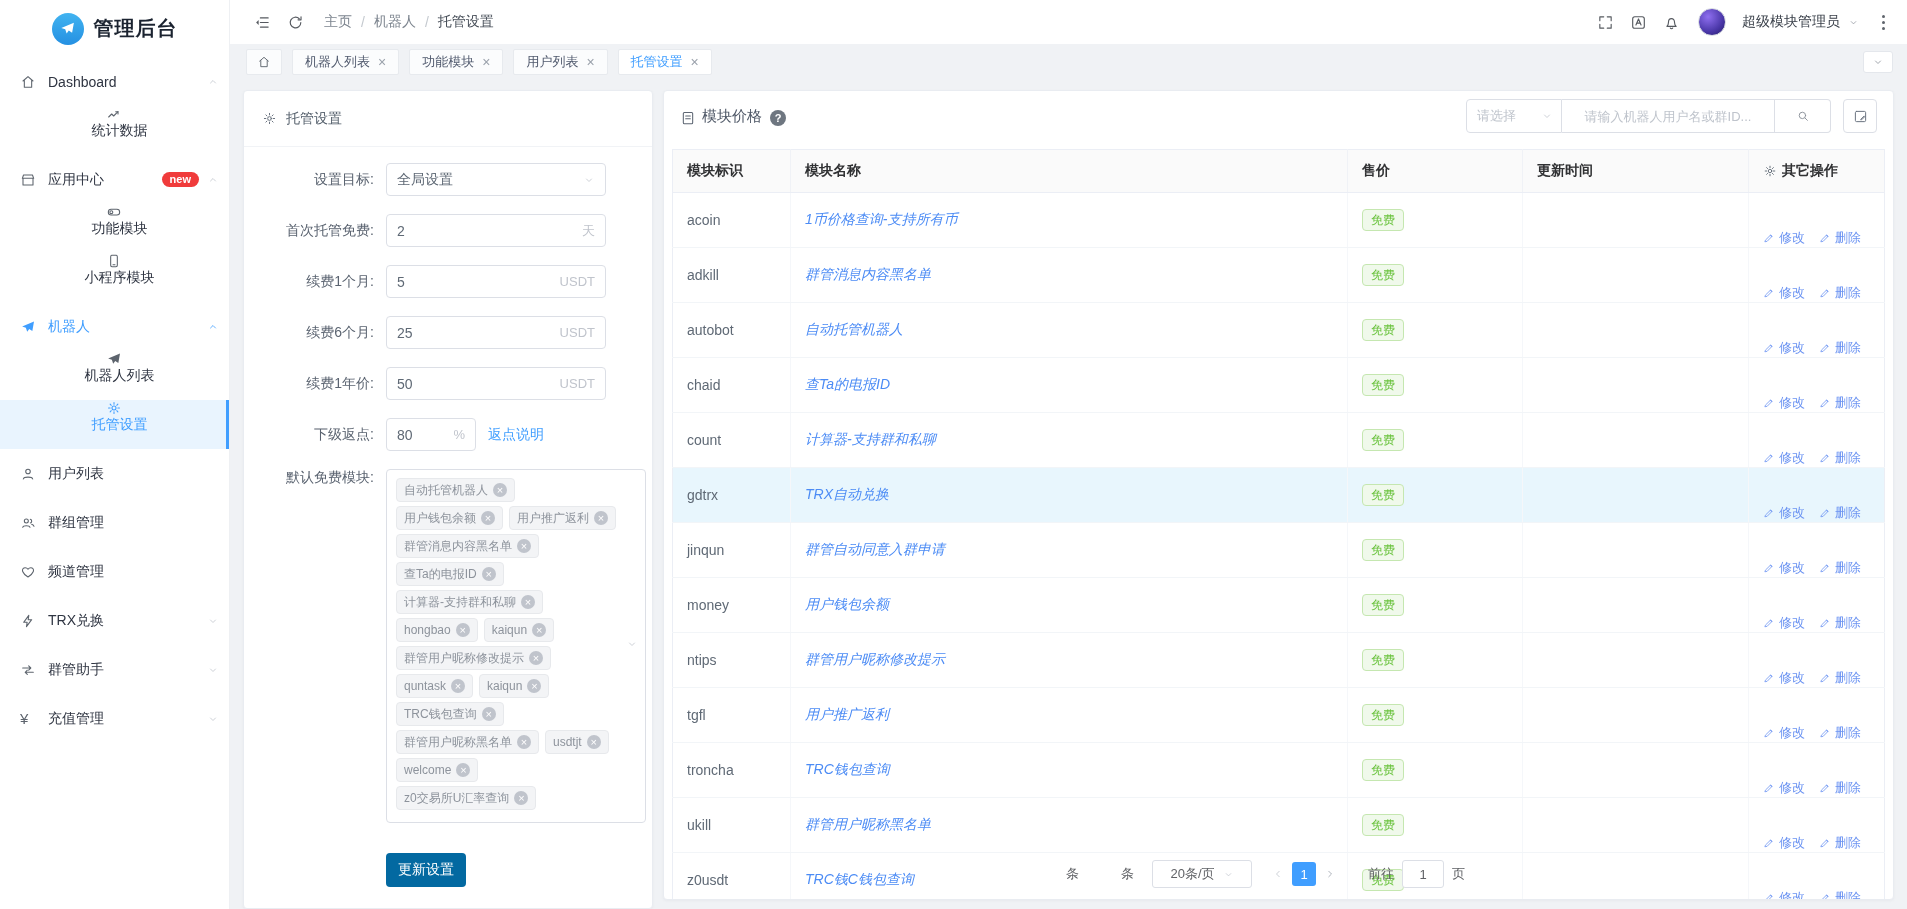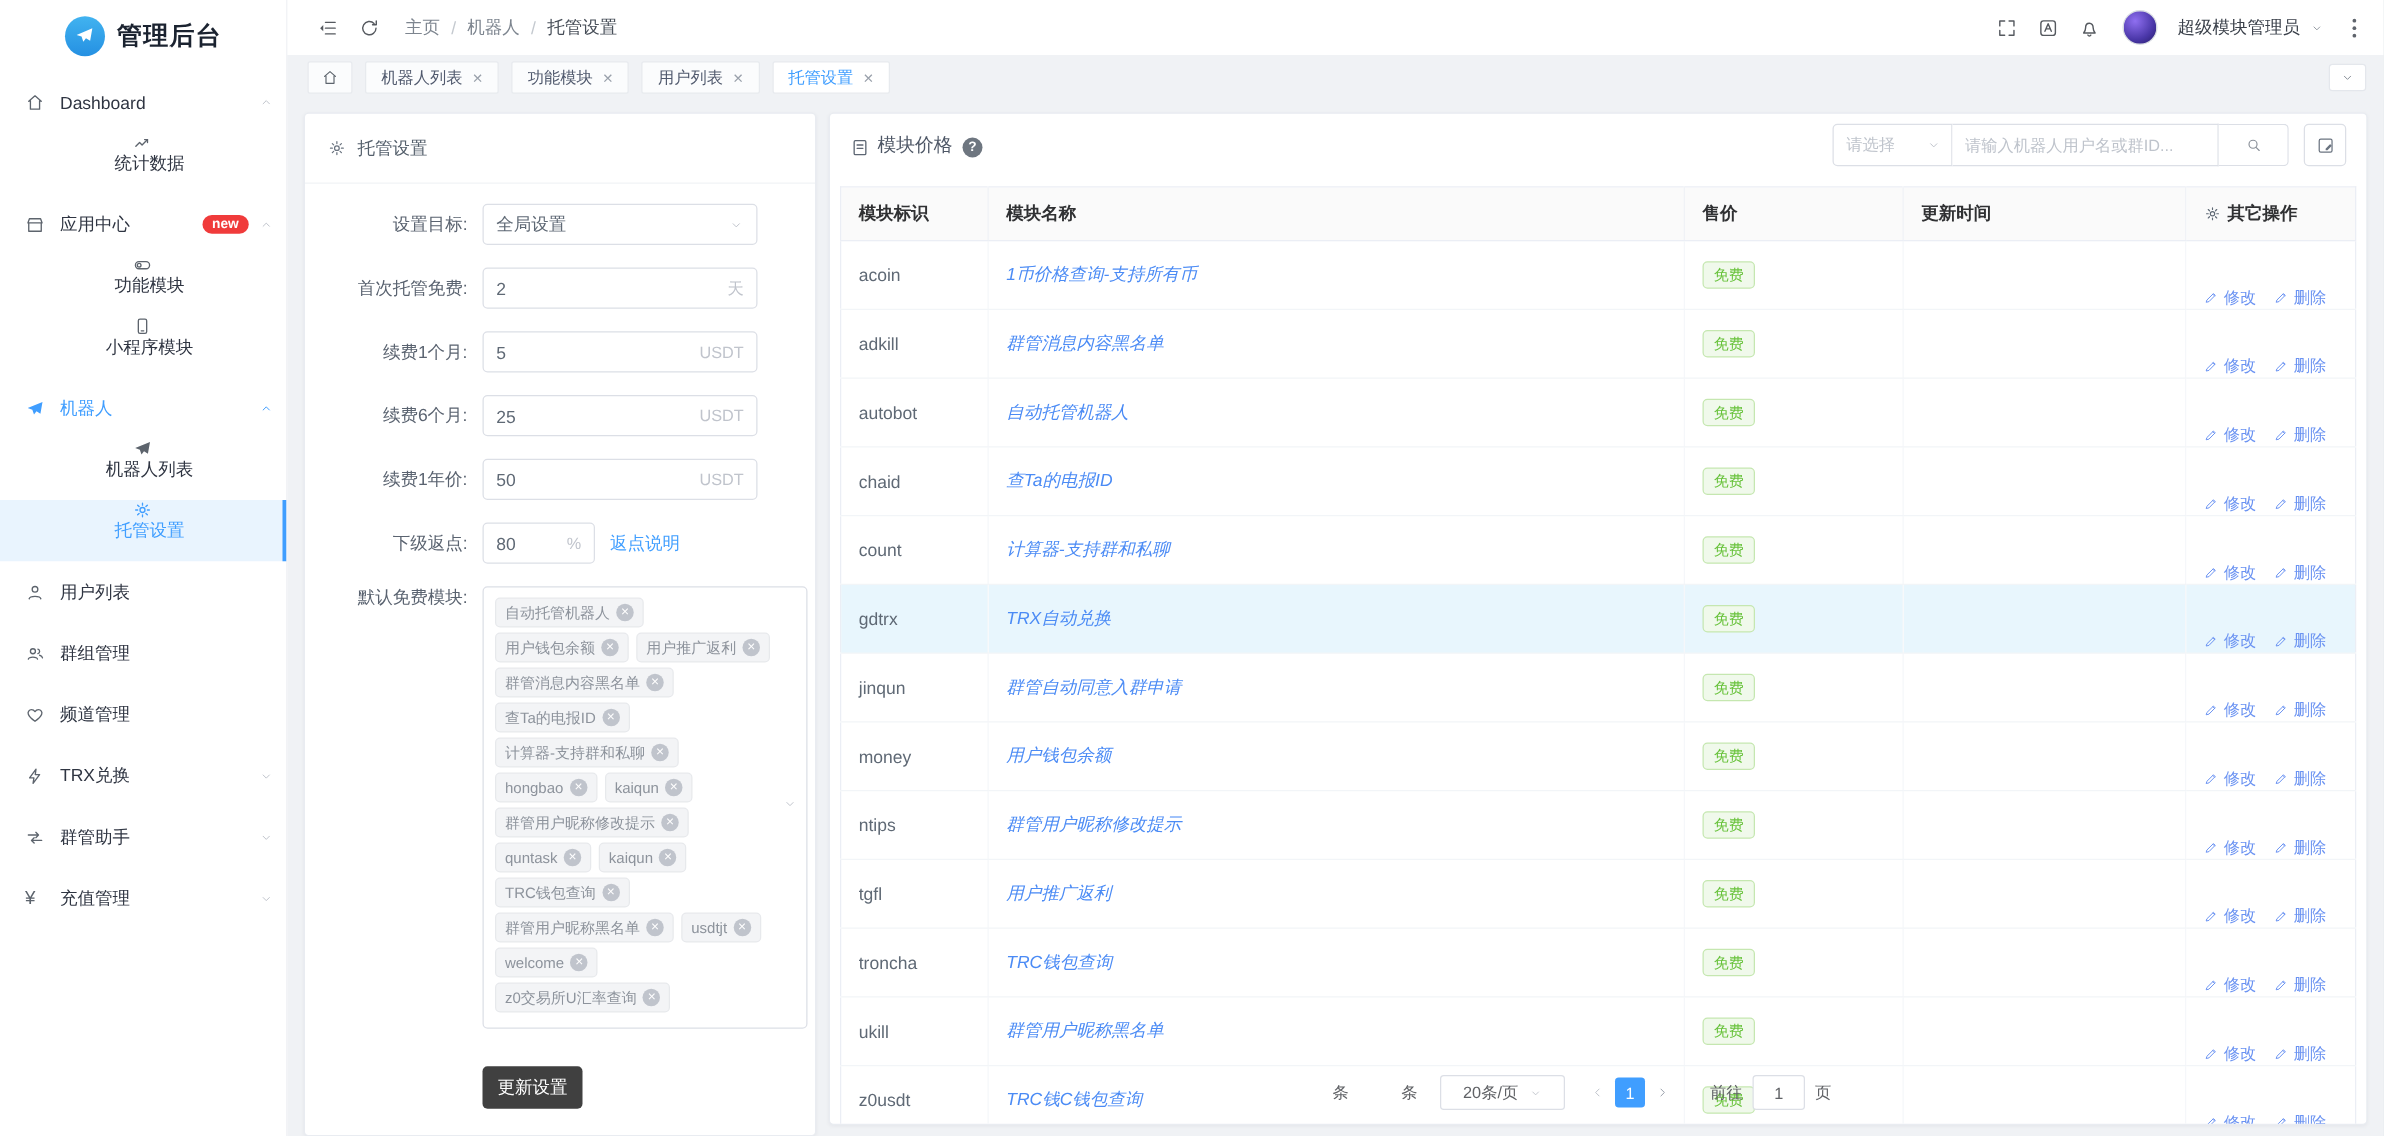--- a/index.html
+++ b/index.html
@@ -71,30 +71,30 @@
   .ctl.sel .chev{margin-left:auto;}
   .ctl.short{width:90px;}
   .flink{color:#409eff;font-size:14px;margin-left:12px;cursor:pointer;}
   .tagbox{width:260px;min-height:340px;border:1px solid #dcdfe6;border-radius:4px;padding:8px 22px 8px 9px;position:relative;cursor:pointer;}
   .tagbox .boxchev{position:absolute;right:7px;top:166px;color:#c0c4cc;}
   .tagbox .boxchev .ic{width:12px;height:12px;}
   .tagline{display:flex;gap:6px;margin-bottom:4px;}
   .tag{height:24px;display:flex;align-items:center;gap:5px;background:#f3f4f6;border:1px solid #e7e9ec;border-radius:4px;padding:0 7px;font-size:12px;color:#8d939c;white-space:nowrap;}
   .tag .tx{width:14px;height:14px;border-radius:50%;background:#c0c4cc;color:#fff;font-size:11px;line-height:14px;text-align:center;cursor:pointer;flex:none;}
   .submit-row{margin-top:30px;margin-left:142px;}
-  .btn-primary{width:80px;height:34px;background:#404040;color:#fff;border:none;border-radius:4px;font-size:14px;cursor:pointer;font-family:inherit;}
+  .btn-primary{width:80px;height:34px;background:#0369a1;color:#fff;border:none;border-radius:4px;font-size:14px;cursor:pointer;font-family:inherit;}
   
   .rc-head{height:50px;display:flex;align-items:center;padding:0 16px;}
   .rc-title{display:flex;align-items:flex-end;gap:6px;color:#4e5766;font-size:15px;}
   .rc-title .ic{width:16px;height:16px;color:#5d6673;}
   .qmark{width:16px;height:16px;border-radius:50%;background:#6e7680;color:#fff;font-size:11px;font-weight:bold;display:flex;align-items:center;justify-content:center;margin-left:2px;cursor:pointer;}
   .rc-ctrls{margin-left:auto;display:flex;align-items:center;}
   .mini-sel{width:96px;height:34px;border:1px solid #dcdfe6;border-radius:4px 0 0 4px;display:flex;align-items:center;padding:0 8px 0 10px;font-size:13px;color:#bfc4cc;background:#fff;cursor:pointer;}
   .mini-sel .chev{margin-left:auto;}
-  .search-inp{width:213px;height:34px;border:1px solid #dcdfe6;border-left:none;padding:0 10px;font-size:13px;color:#701a75;outline:none;font-family:inherit;}
+  .search-inp{width:213px;height:34px;border:1px solid #dcdfe6;border-left:none;padding:0 10px;font-size:13px;color:#701a75;outline:none;font-family:inherit;text-align:center;}
   .search-inp::placeholder{color:#bfc4cc;}
   .search-btn{width:56px;height:34px;border:1px solid #dcdfe6;border-left:none;border-radius:0 4px 4px 0;background:#fff;color:#8a9099;display:flex;align-items:center;justify-content:center;cursor:pointer;}
   .search-btn .ic{width:14px;height:14px;}
   .sq-btn{width:34px;height:34px;margin-left:12px;border:1px solid #dcdfe6;border-radius:4px;background:#fff;color:#6b7480;display:flex;align-items:center;justify-content:center;cursor:pointer;}
   .sq-btn .ic{width:15px;height:15px;}
   table.mods{border-collapse:collapse;table-layout:fixed;width:calc(100% - 16px);margin:8px 8px 0 8px;border:1px solid #ebeef5;font-size:14px;}
   table.mods th{height:43px;background:#fafafa;text-align:left;padding:0 14px;color:#303133;font-weight:bold;border-bottom:1px solid #ebeef5;border-right:1px solid #f0f2f6;white-space:nowrap;}
   table.mods th:last-child{border-right:none;}
   table.mods td{height:48px;padding:0 14px;border-bottom:1px solid #f2f5f8;border-right:1px solid #f5f7fa;white-space:nowrap;overflow:hidden;}
   table.mods td:last-child{border-right:none;}

